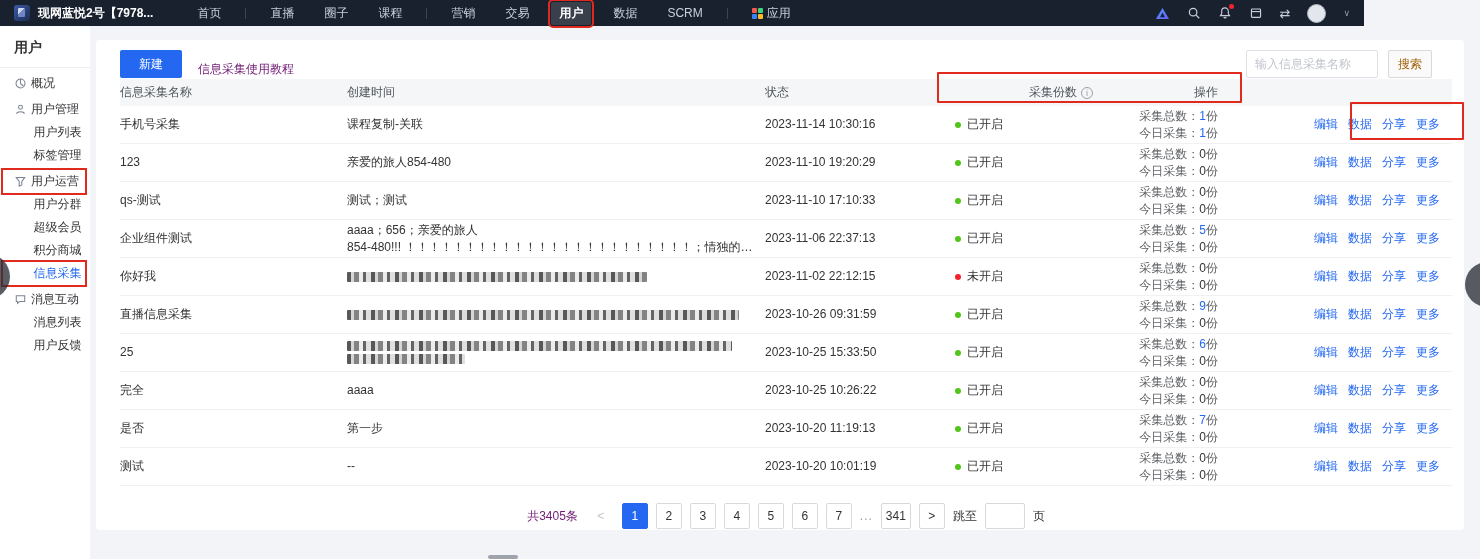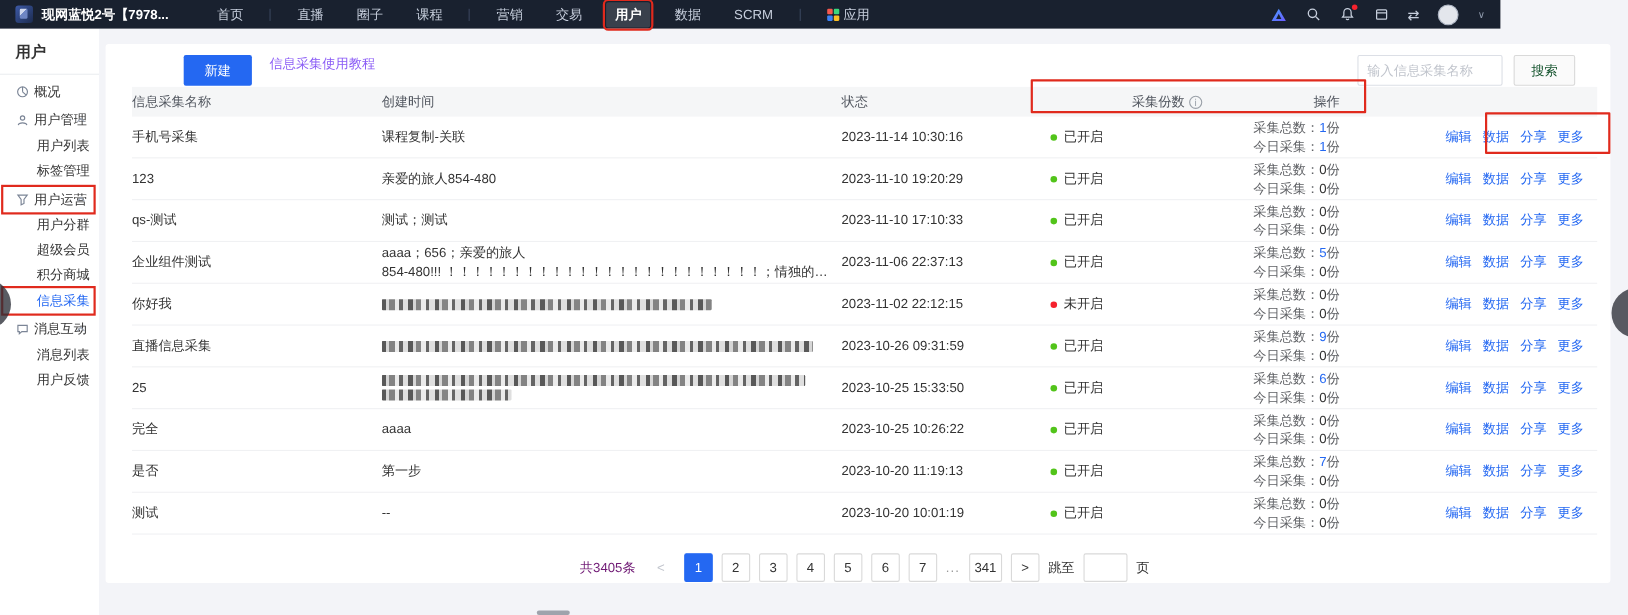--- a/index.html
+++ b/index.html
@@ -41,27 +41,27 @@
   .side-item.annotated { outline:2px solid #e02a1d; outline-offset:0px; }
   .side-icon { width:13px; height:13px; margin-right:4px; color:#7b8596; flex:0 0 auto; }
   .side-icon svg { width:13px; height:13px; display:block; }
   .side-caret { position:absolute; right:9px; top:10px; width:5px; height:5px; border-left:1px solid #99a2b1; border-top:1px solid #99a2b1; transform:rotate(45deg); }
   .side-label { white-space:nowrap; }
 
   
   .main { position:absolute; top:26px; left:90px; right:0; bottom:0; background:#f3f4f8; }
   .card { position:absolute; left:6px; top:14px; width:1368px; height:490px; background:#fff; border-radius:3px; padding:10px 12px 0 24px; }
 
-  .toolbar { position:relative; height:28px; display:flex; align-items:flex-start;margin-left:47px; }
+  .toolbar { position:relative; height:28px; display:flex; align-items:flex-end; }
   .btn-new { width:62px; height:28px; background:#2468f2; color:#fff; border:none; border-radius:2px; font-size:12px; cursor:pointer; font-family:inherit; }
-  .link-tutorial { color:#8b5cf6; margin-left:16px; text-decoration:none; cursor:pointer; }
+  .link-tutorial { color:#701a75; margin-left:16px; text-decoration:none; cursor:pointer; }
   .search-area { position:absolute; right:20px; top:0; display:flex; gap:10px; }
   .search-input { width:132px; height:28px; border:1px solid #dcdfe6; border-radius:2px; padding:0 8px; font-size:12px; font-family:inherit; color:#333; }
   .search-input::placeholder { color:#c0c4cc; }
-  .btn-search { width:56px; height:28px; background:#fafafa; border:1px solid #d9d9d9; border-radius:2px; font-size:12px; color:#14532d; cursor:pointer; font-family:inherit; }
+  .btn-search { width:44px; height:28px; background:#fafafa; border:1px solid #d9d9d9; border-radius:2px; font-size:12px; color:#a16207; cursor:pointer; font-family:inherit; }
 
   .grid-cols { display:grid; grid-template-columns:227px 418px 190px 150px 125px 1fr; }
   .thead { height:27px; margin-top:1px; background:#f5f6f7; align-items:center; color:#50555e; }
   .thead .hc { padding-right:12px; }
   .h-right { text-align:right; display:flex; justify-content:flex-end; align-items:center; gap:4px; }
   .info-i { width:12px; height:12px; border:1px solid #9aa0a8; border-radius:50%; color:#9aa0a8; font-size:9px; line-height:11px; text-align:center; display:inline-block; }
   .info-i::after { content:"i"; }
 
   .trow { min-height:38px; align-items:center; border-bottom:1px solid #f0f1f3; }
   .cell { padding-right:12px; line-height:17px; }

